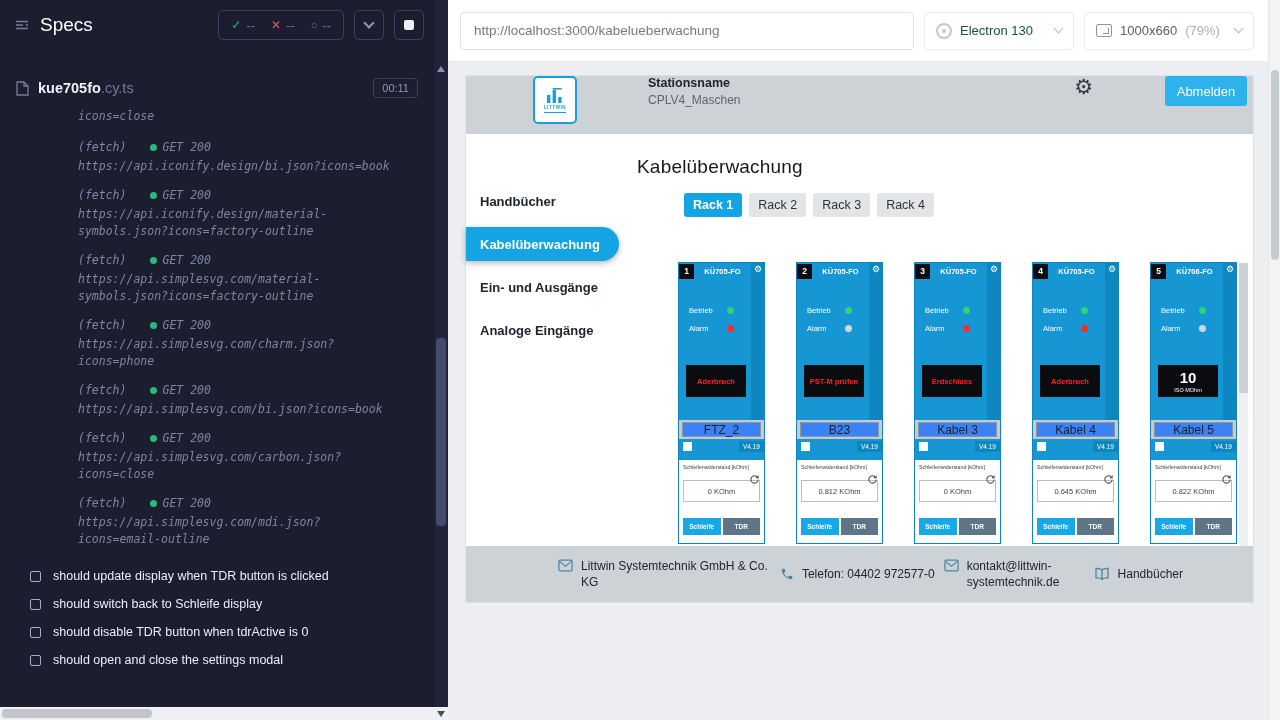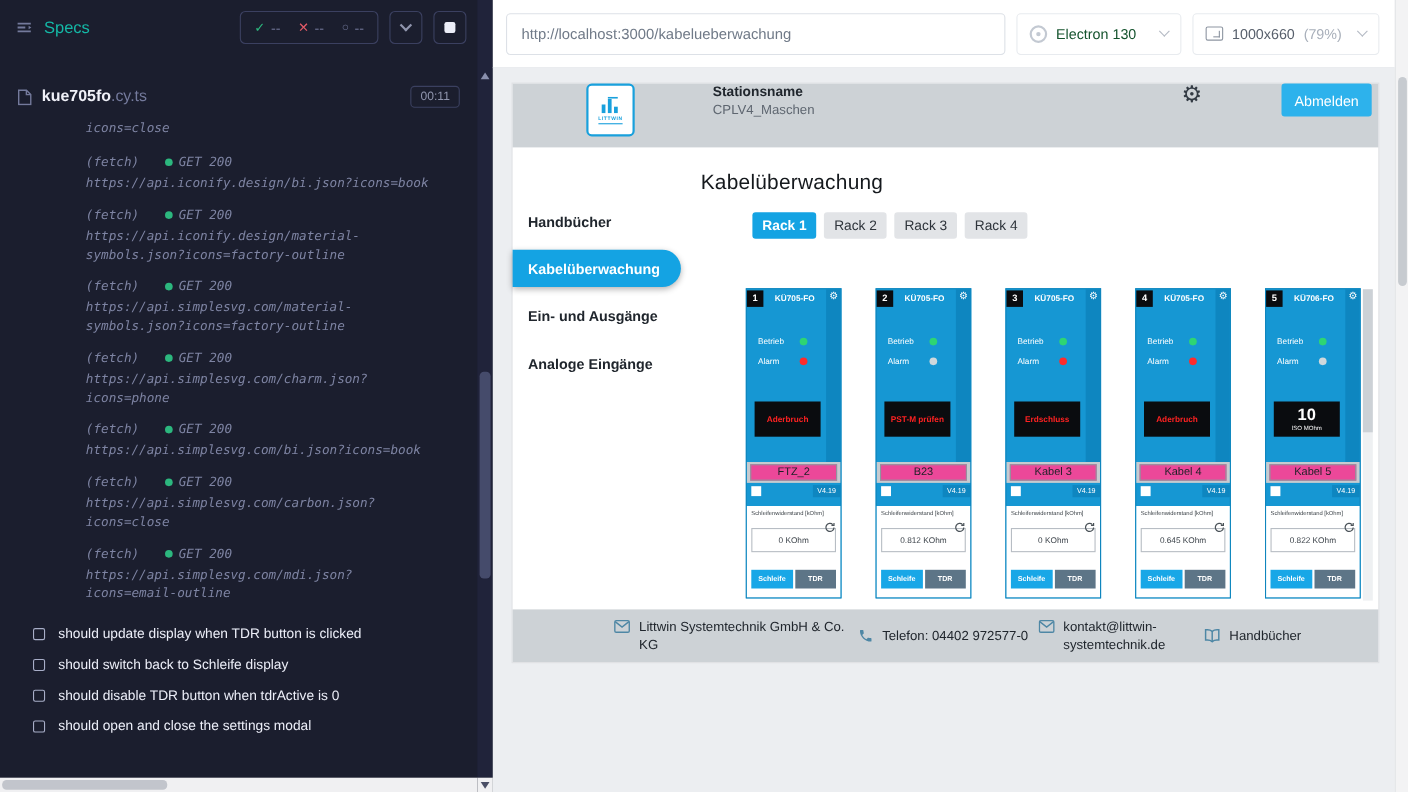--- a/index.html
+++ b/index.html
@@ -6,21 +6,21 @@
   html,body { width:1280px; height:720px; overflow:hidden; background:#fff; }
   body { font-family:"Liberation Sans", sans-serif; }
   .screen { position:relative; width:1280px; height:720px; overflow:hidden; background:#eceef1; }
 
   
   .runner { position:absolute; left:0; top:0; width:448px; height:720px; background:#1b1e2e; }
   .runner-content { position:absolute; left:0; top:0; width:434px; height:707px; overflow:hidden; }
   .runner-header { height:50px; display:flex; align-items:center; padding:0 10px 0 14px; gap:10px; }
   .specs-icon { display:flex; align-items:center; }
   .specs-icon svg { stroke:#747a9c; }
-  .specs-label { color:#14b8a6; font-size:15px; margin-right:auto; }
+  .specs-label { color:#ffffff; font-size:19px; margin-right:auto; }
   .stats { display:flex; align-items:center; gap:16px; border:1px solid #3b4060; border-radius:5px; height:30px; padding:0 12px; font-size:13px; color:#6d7394; }
   .stat { display:flex; gap:5px; align-items:center; }
   .glyph.pass { color:#2cb77e; font-size:12px; }
   .glyph.fail { color:#e45b68; font-size:12px; }
   .glyph.pend { color:#6d7394; font-size:11px; }
   .chev-btn,.stop-btn { width:30px; height:30px; border:1px solid #3b4060; border-radius:5px; background:transparent; display:flex; align-items:center; justify-content:center; cursor:pointer; }
   .caret { width:8px; height:8px; border-right:2px solid #9095ad; border-bottom:2px solid #9095ad; transform:rotate(45deg); margin-top:-4px; }
   .stop-square { width:10px; height:10px; background:#eceef8; border-radius:2px; }
   .spec-row { display:flex; align-items:center; gap:9px; padding:0 16px; margin-top:28px; }
   .file-icon { display:flex; }
@@ -89,35 +89,35 @@
   .card-model { flex:1; text-align:center; font-size:7.5px; font-weight:700; padding-right:13px; white-space:nowrap; }
   .card-leds { margin-top:22px; padding-left:10px; }
   .led-row { display:flex; align-items:center; height:18px; }
   .led-label { font-size:7.5px; width:30px; }
   .led-dot { width:7px; height:7px; border-radius:50%; margin-left:8px; flex:none; }
   .card-status { margin:28px 0 0 7px; width:60px; height:32px; background:#0a0c0f; display:flex; flex-direction:column; align-items:center; justify-content:center; }
   .status-alarm { color:#ff2222; font-size:7.5px; font-weight:700; white-space:nowrap; }
   .status-big { font-size:15px; font-weight:700; line-height:1; }
   .status-sub { font-size:5.5px; margin-top:2px; }
   .card-namebar { margin-top:23px; height:19px; background:#c6cbd0; padding:2px 3px; }
-  .card-name { display:flex; align-items:center; justify-content:center; height:100%; background:#ec4899; border:1px solid #8e969e; font-size:10px; color:#1c2126; }
+  .card-name { display:flex; align-items:center; justify-content:center; height:100%; background:#3b82f6; border:1px solid #8e969e; font-size:12px; color:#1c2126; }
   .card-verrow { height:15px; display:flex; align-items:center; padding-left:4px; }
   .mini-box { width:9px; height:9px; background:#fff; }
   .card-version { margin-left:auto; background:#0e86c0; font-size:6.5px; padding:2px 4px; }
   .card-measure { position:absolute; left:0; right:0; bottom:0; top:197px; background:#fff; color:#2e343b; padding:4px; }
   .measure-label { font-size:5.3px; color:#3a4046; white-space:nowrap; }
   .refresh { position:absolute; top:14px; right:4px; color:#4a5258; display:flex; cursor:pointer; }
   .value-box { margin-top:10px; height:22px; border:1px solid #b7bdc4; display:flex; align-items:center; justify-content:center; font-size:7.5px; color:#3c434a; }
   .card-btns { display:flex; gap:2px; margin-top:16px; }
   .cbtn { flex:1; height:17px; border:none; color:#fff; font-size:6.5px; font-weight:700; display:flex; align-items:center; justify-content:center; font-family:inherit; cursor:pointer; }
   .cbtn.primary { background:#18a7e7; }
   .cbtn.secondary { background:#5d7587; }
   .cards-scroll { position:absolute; right:5px; top:129px; width:9px; height:283px; background:#eef0f2; }
   .cards-scroll span { display:block; width:100%; height:130px; background:#ccd1d6; }
-  .app-footer { position:absolute; left:0; bottom:0; width:100%; height:48px; background:#cdd2d6; display:flex; align-items:center; padding:0 70px 0 92px; justify-content:space-between; }
+  .app-footer { position:absolute; left:0; bottom:0; width:100%; height:56px; background:#cdd2d6; display:flex; align-items:center; padding:0 70px 0 92px; justify-content:space-between; }
   .f-item { display:flex; gap:8px; font-size:12px; color:#20262d; line-height:1.35; align-items:flex-start; }
   .f-icon { color:#4e87a5; margin-top:1px; display:flex; flex:none; }
   .f-item:nth-child(1) .f-text { max-width:190px; overflow-wrap:break-word; }
   .f-item:nth-child(2) .f-text { max-width:138px; overflow-wrap:break-word; }
   .f-item:nth-child(3) .f-text { max-width:118px; overflow-wrap:break-word; }
 
   
   .page-scroll { position:absolute; right:0; top:0; width:12px; height:720px; background:#f3f3f4; border-left:1px solid #e4e6e8; }
   .pthumb { position:absolute; top:70px; left:2px; width:8px; height:190px; background:#c7cbd0; border-radius:4px; }
 </style>

